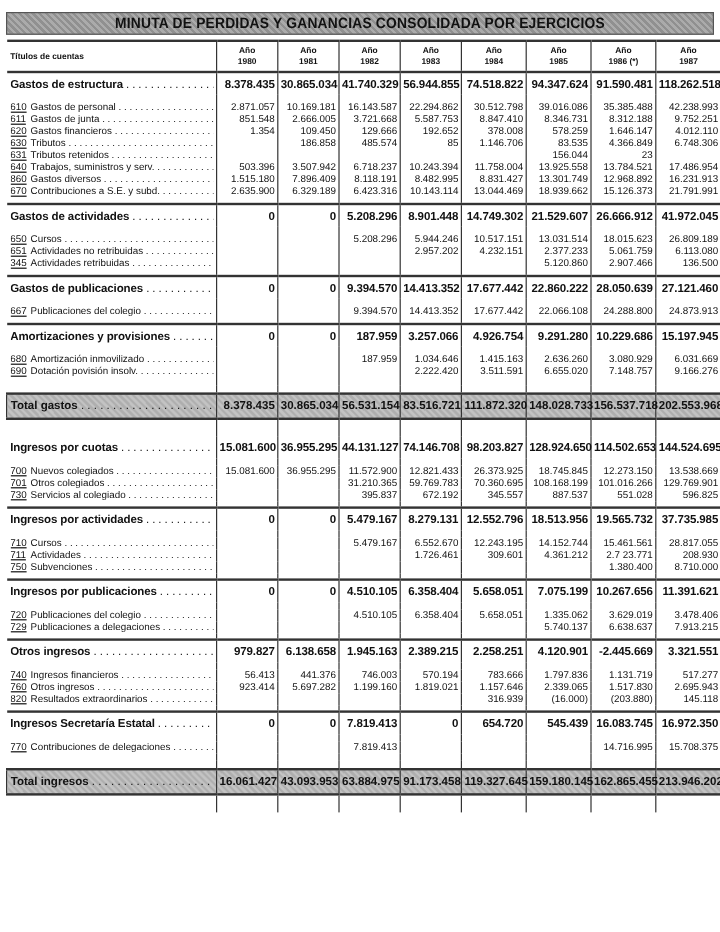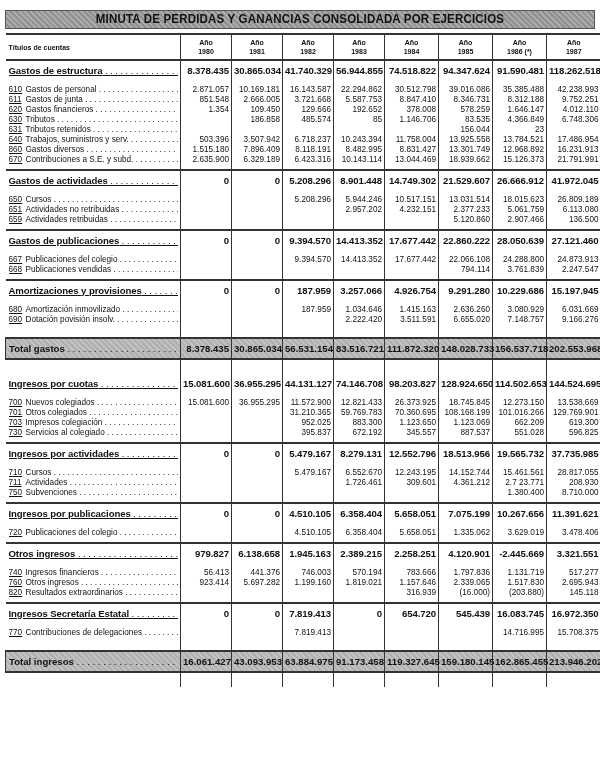--- a/index.html
+++ b/index.html
@@ -10,21 +10,21 @@
   .doc-table{position:absolute;left:5px;top:33px;width:589px;border-collapse:collapse;table-layout:fixed;}
   .doc-table col.c-label{width:175px;}
   .doc-table col.c-year{width:51px;}
   .doc-table col.c-year.w4{width:54px;}
   .doc-table td,.doc-table th{padding:0 2px;vertical-align:top;}
   .doc-table td.num,.doc-table th.num{border-left:1px solid #333;text-align:right;}
   .hdr th{border-top:2px solid #333;border-bottom:2px solid #333;font-size:7px;font-weight:bold;height:24px;vertical-align:middle;}
   .hdr th.label{text-align:left;padding-left:3px;}
   .hdr th.num{text-align:center;line-height:9px;}
   .sect td{font-weight:bold;font-size:9.6px;height:18px;vertical-align:middle;letter-spacing:-0.1px;}
-  .sect td.label{padding-left:3px;text-decoration:underline;}
+  .sect td.label{padding-left:3px;}
   .item td{font-size:8.2px;line-height:10px;height:10px;}
   .item td.label{padding-left:3px;white-space:nowrap;overflow:hidden;}
   .gap td{height:6px;}
   .gapb td{height:14px;}
   .sep td{border-bottom:2px solid #333;height:4px;}
   .total td{background:#b9b9b9;font-weight:bold;font-size:9.6px;height:19px;vertical-align:middle;border-top:2px solid #333;border-bottom:2px solid #333;
      background-image:repeating-linear-gradient(45deg,rgba(255,255,255,.14) 0 2px,rgba(0,0,0,.06) 2px 4px);}
   .total td.label{padding-left:3px;border-left:1px solid #333;}
   .total td:last-child{border-right:1px solid #333;}
   .dots{position:relative;display:block;overflow:hidden;white-space:nowrap;}
@@ -248,21 +248,21 @@
         <td class="num"></td>
         <td class="num"></td>
         <td class="num">2.957.202</td>
         <td class="num">4.232.151</td>
         <td class="num">2.377.233</td>
         <td class="num">5.061.759</td>
         <td class="num">6.113.080</td>
       </tr>
       <tr class="item">
         <td class="label">
-          <span class="dots"><span class="code">659</span><span>Actividades retribuidas</span></span>
+          <span class="dots"><span class="code">345</span><span>Actividades retribuidas</span></span>
         </td>
         <td class="num"></td>
         <td class="num"></td>
         <td class="num"></td>
         <td class="num"></td>
         <td class="num"></td>
         <td class="num">5.120.860</td>
         <td class="num">2.907.466</td>
         <td class="num">136.500</td>
       </tr>
@@ -306,33 +306,20 @@
           <span class="dots"><span class="code">667</span><span>Publicaciones del colegio</span></span>
         </td>
         <td class="num"></td>
         <td class="num"></td>
         <td class="num">9.394.570</td>
         <td class="num">14.413.352</td>
         <td class="num">17.677.442</td>
         <td class="num">22.066.108</td>
         <td class="num">24.288.800</td>
         <td class="num">24.873.913</td>
-      </tr>
-      <tr class="item">
-        <td class="label">
-          <span class="dots"><span class="code">668</span><span>Publicaciones vendidas</span></span>
-        </td>
-        <td class="num"></td>
-        <td class="num"></td>
-        <td class="num"></td>
-        <td class="num"></td>
-        <td class="num"></td>
-        <td class="num">794.114</td>
-        <td class="num">3.761.839</td>
-        <td class="num">2.247.547</td>
       </tr>
       <tr class="sep">
         <td></td>
         <td class="num"></td>
         <td class="num"></td>
         <td class="num"></td>
         <td class="num"></td>
         <td class="num"></td>
         <td class="num"></td>
         <td class="num"></td>
@@ -479,33 +466,20 @@
         <td class="num"></td>
         <td class="num">31.210.365</td>
         <td class="num">59.769.783</td>
         <td class="num">70.360.695</td>
         <td class="num">108.168.199</td>
         <td class="num">101.016.266</td>
         <td class="num">129.769.901</td>
       </tr>
       <tr class="item">
         <td class="label">
-          <span class="dots"><span class="code">703</span><span>Impresos colegiación</span></span>
-        </td>
-        <td class="num"></td>
-        <td class="num"></td>
-        <td class="num">952.025</td>
-        <td class="num">883.300</td>
-        <td class="num">1.123.650</td>
-        <td class="num">1.123.069</td>
-        <td class="num">662.209</td>
-        <td class="num">619.300</td>
-      </tr>
-      <tr class="item">
-        <td class="label">
           <span class="dots"><span class="code">730</span><span>Servicios al colegiado</span></span>
         </td>
         <td class="num"></td>
         <td class="num"></td>
         <td class="num">395.837</td>
         <td class="num">672.192</td>
         <td class="num">345.557</td>
         <td class="num">887.537</td>
         <td class="num">551.028</td>
         <td class="num">596.825</td>
@@ -624,20 +598,33 @@
           <span class="dots"><span class="code">720</span><span>Publicaciones del colegio</span></span>
         </td>
         <td class="num"></td>
         <td class="num"></td>
         <td class="num">4.510.105</td>
         <td class="num">6.358.404</td>
         <td class="num">5.658.051</td>
         <td class="num">1.335.062</td>
         <td class="num">3.629.019</td>
         <td class="num">3.478.406</td>
+      </tr>
+      <tr class="item">
+        <td class="label">
+          <span class="dots"><span class="code">729</span><span>Publicaciones a delegaciones</span></span>
+        </td>
+        <td class="num"></td>
+        <td class="num"></td>
+        <td class="num"></td>
+        <td class="num"></td>
+        <td class="num"></td>
+        <td class="num">5.740.137</td>
+        <td class="num">6.638.637</td>
+        <td class="num">7.913.215</td>
       </tr>
       <tr class="sep">
         <td></td>
         <td class="num"></td>
         <td class="num"></td>
         <td class="num"></td>
         <td class="num"></td>
         <td class="num"></td>
         <td class="num"></td>
         <td class="num"></td>

